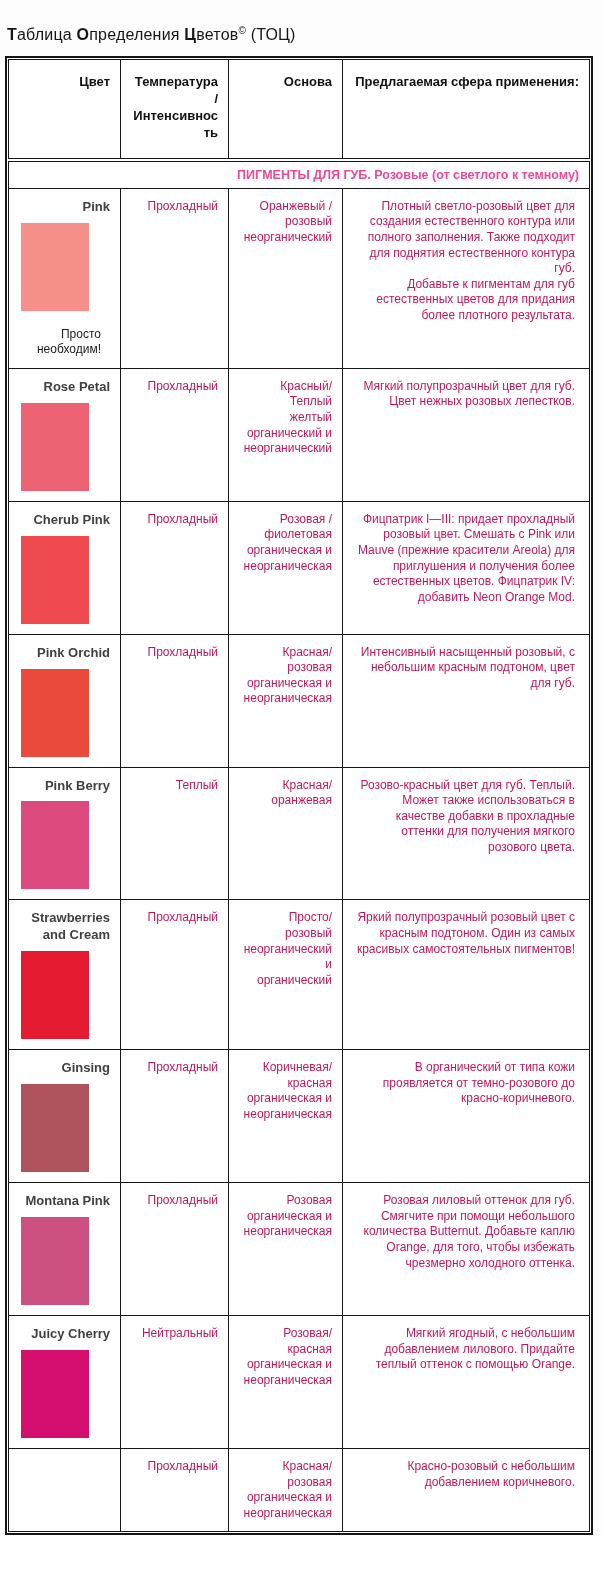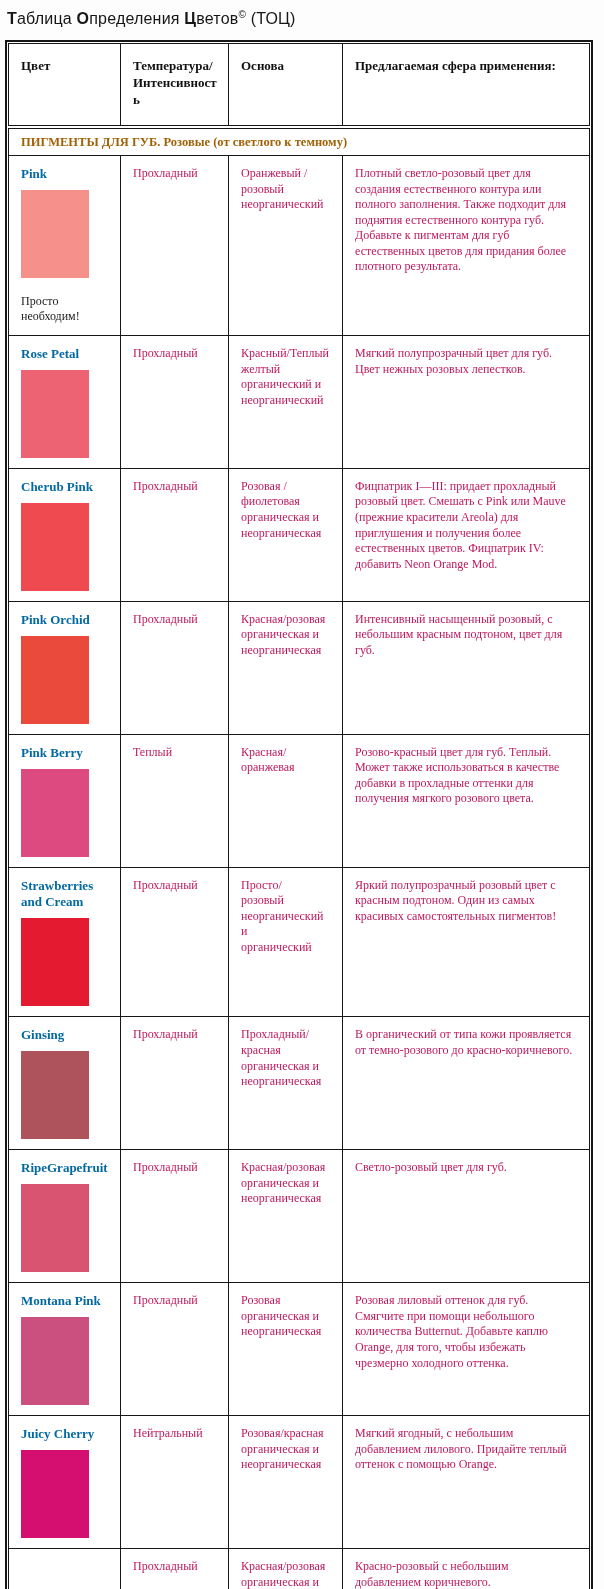--- a/index.html
+++ b/index.html
@@ -11,21 +11,21 @@
   }
   .page {
     width: 604px;
     box-sizing: border-box;
     padding: 8px 6px 2px 5px;
     background: #fefdfd;
   }
   .page-title {
     font-size: 16px;
     font-weight: 400;
-    margin: 2px 0 12px 2px;
+    margin: 18px 0 12px 2px;
     letter-spacing: 0.2px;
     color: #161616;
   }
   .page-title .b { font-weight: 700; }
   .page-title sup {
     font-size: 10px;
     vertical-align: super;
     line-height: 0;
   }
   .table-outer {
@@ -41,48 +41,47 @@
     width: 100%;
     background: #fff;
   }
   .color-table col.c1 { width: 112px; }
   .color-table col.c2 { width: 108px; }
   .color-table col.c3 { width: 114px; }
   .color-table col.c4 { width: auto;  }
   .color-table th, .color-table td {
     border: 1px solid #161616;
     vertical-align: top;
-    text-align: left;
+    text-align: right;
     padding: 10px 10px 10px 12px;
     font-size: 12px;
     line-height: 1.3;
     box-sizing: border-box;
     word-wrap: break-word;
-    font-family: Liberation Serif, serif;
   }
   .color-table thead th {
     font-size: 13px;
     font-weight: 700;
     padding-top: 14px;
     padding-bottom: 16px;
     border-bottom: 4px double #161616;
     color: #111;
   }
   tr.section-row td {
     font-weight: 700;
     font-size: 12.5px;
     padding: 5px 10px 5px 12px;
-    color: #a16207;
+    color: #ec4899;
     margin-top: 20px;
   }
   td.c-color .pigment-name {
     font-weight: 700;
     font-size: 13px;
     margin-bottom: 7px;
-    color: #0369a1;
+    color: #404040;
   }
   td.c-color .swatch {
     width: 68px;
     height: 88px;
   }
   td.c-color .note {
     margin-top: 16px;
     font-size: 12px;
     max-width: 80px;
   }
@@ -190,36 +189,25 @@
 неорганический и
 органический</td>
             <td class="c-app">Яркий полупрозрачный розовый цвет с красным подтоном. Один из самых красивых самостоятельных пигментов!</td>
           </tr>
           <tr>
             <td class="c-color">
               <div class="pigment-name">Ginsing</div>
               <div class="swatch" style="background: rgb(174, 83, 92);"></div>
             </td>
             <td class="c-temp">Прохладный</td>
-            <td class="c-base">Прохладный/
+            <td class="c-base">Коричневая/
 красная
 органическая и
 неорганическая</td>
             <td class="c-app">В органический от типа кожи проявляется от темно-розового до красно-коричневого.</td>
-          </tr>
-          <tr>
-            <td class="c-color">
-              <div class="pigment-name">RipeGrapefruit</div>
-              <div class="swatch" style="background: rgb(216, 84, 112);"></div>
-            </td>
-            <td class="c-temp">Прохладный</td>
-            <td class="c-base">Красная/розовая
-органическая и
-неорганическая</td>
-            <td class="c-app">Светло-розовый цвет для губ.</td>
           </tr>
           <tr>
             <td class="c-color">
               <div class="pigment-name">Montana Pink</div>
               <div class="swatch" style="background: rgb(203, 80, 127);"></div>
             </td>
             <td class="c-temp">Прохладный</td>
             <td class="c-base">Розовая
 органическая и
 неорганическая</td>

